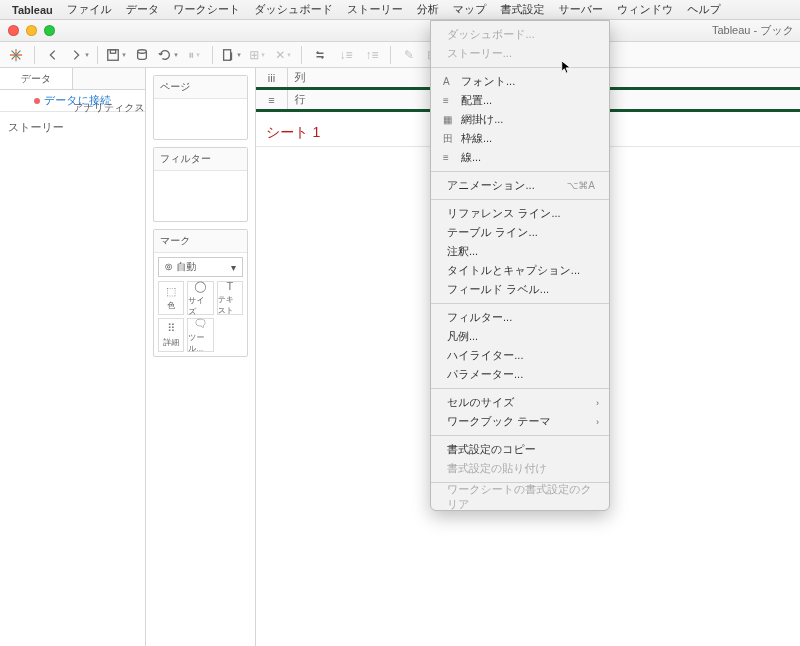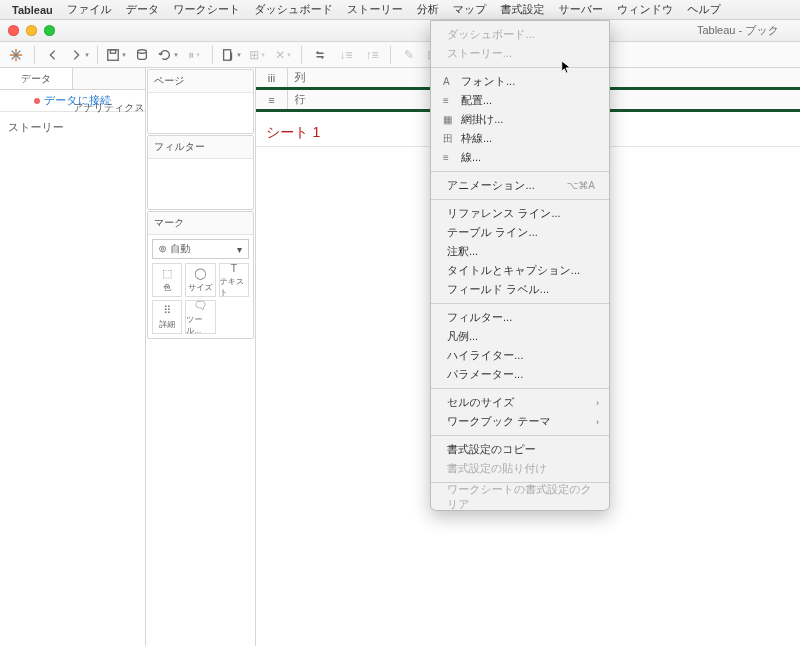--- a/index.html
+++ b/index.html
@@ -32,21 +32,21 @@
     height: 22px;
     background: linear-gradient(#f9f9f9, #eeeeee);
     border-bottom: 1px solid #d5d5d5;
     display:flex;
     align-items:center;
     position:relative;
   }
   .traffic {display:flex; gap:7px; padding:0 8px;}
   .dot { width:11px; height:11px; border-radius:50%; border:0.5px solid rgba(0,0,0,0.15);}
   .dot.red{background:#ff5f57;} .dot.yellow{background:#ffbd2e;} .dot.green{background:#28c940;}
-  .titlebar .title { position:absolute; right:21px; color:#6b6b6b; font-size:11px;}
+  .titlebar .title { position:absolute; right:6px; color:#6b6b6b; font-size:11px;}
 
   
   .toolbar {
     height:26px;
     background:#fafafa;
     border-bottom:1px solid #d5d5d5;
     display:flex;
     align-items:center;
     padding:0 4px;
     gap:2px;
@@ -85,21 +85,21 @@
   }
   .connect-row .bullet{width:6px;height:6px;border-radius:50%;background:#e66;}
   .connect-row .txt{color:#1f77d0;font-size:11px;}
   .table-label{padding:8px 8px;color:#555;font-size:11px;}
 
   
   .shelfcol{
     width:110px;border-right:1px solid #d5d5d5;background:#fff;
   }
   .panel{
-    border:1px solid #d5d5d5;margin:1px;border-radius:2px;background:#fff;
+    border:1px solid #d5d5d5;margin:7px;border-radius:2px;background:#fff;
   }
   .panel .phdr{
     font-size:10px;color:#555;padding:4px 6px;border-bottom:1px solid #e5e5e5;background:#fafafa;
   }
   .panel .pbody{min-height:40px;}
   .filters .pbody{min-height:50px;}
   .marks .pbody{padding:4px;}
   .marks .select{
     border:1px solid #ccc;height:20px;display:flex;align-items:center;
     padding:0 6px;font-size:10px;color:#555;justify-content:space-between;margin-bottom:4px;

